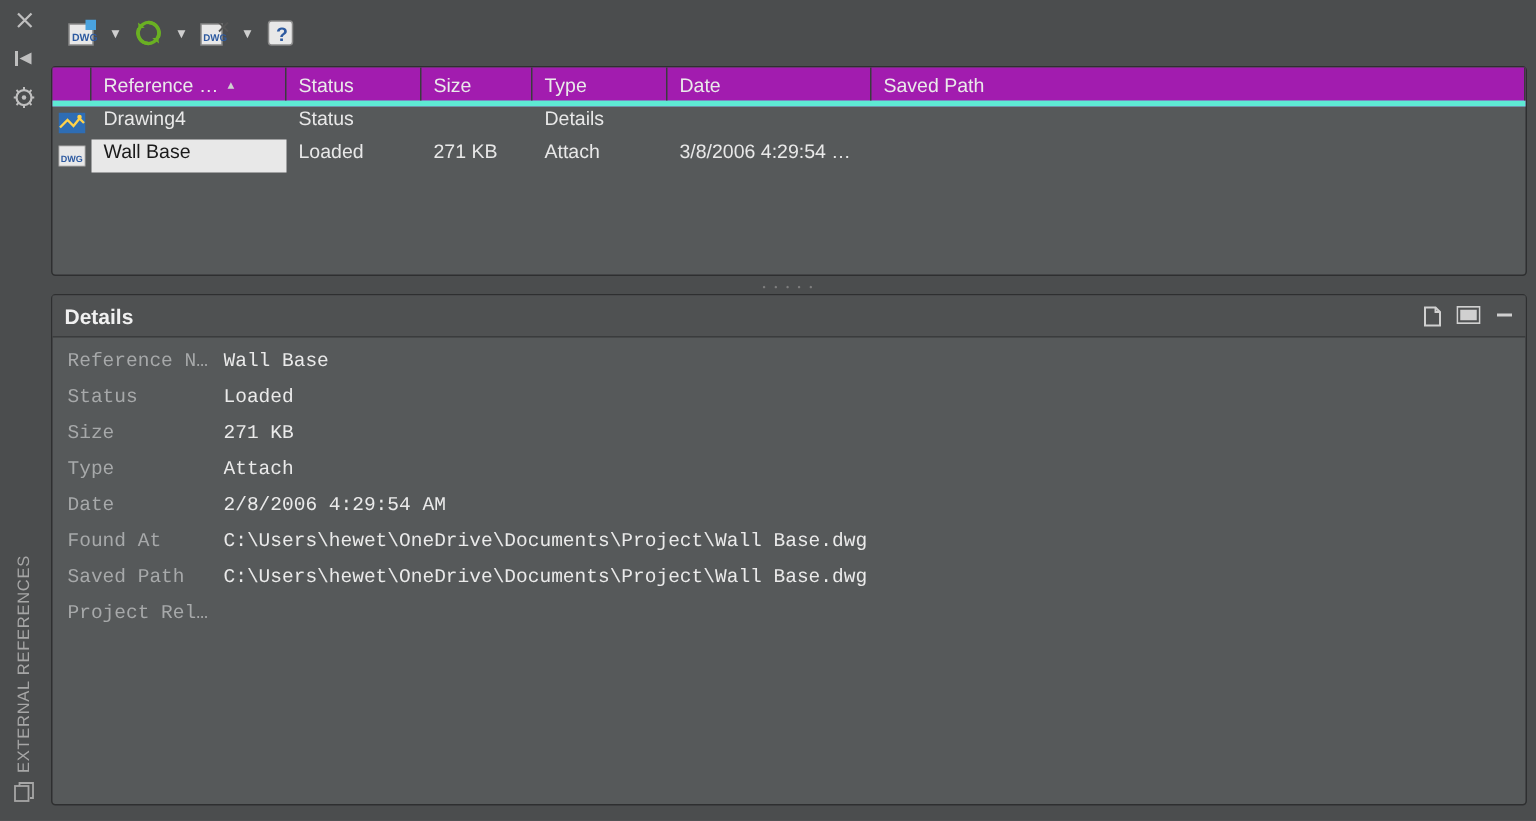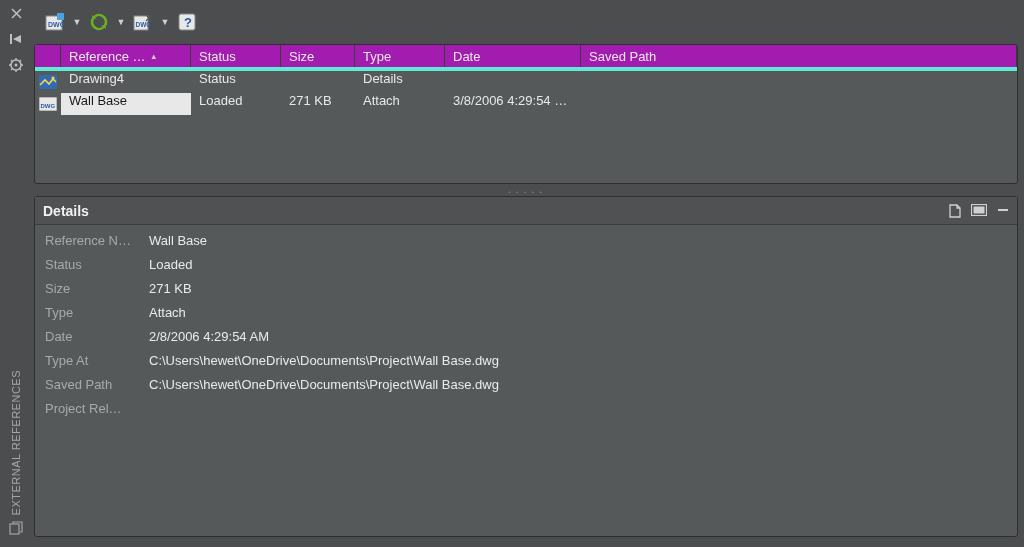--- a/index.html
+++ b/index.html
@@ -146,20 +146,21 @@
   font-size: 6px;
   letter-spacing: 2px;
   cursor: ns-resize;
 }
 .details-body {
   padding: 8px 10px 12px 10px;
   display: grid;
   grid-template-columns: 100px 1fr;
   row-gap: 9px;
   column-gap: 4px;
+  font-family: Liberation Mono, monospace;
 }
 .dl-label {
   color: #a7a9aa;
   font-size: 13px;
   white-space: nowrap;
   overflow: hidden;
   text-overflow: ellipsis;
 }
 .dl-value {
   color: #eaeaea;
@@ -316,21 +317,21 @@
 
       <div class="dl-label">Size</div>
       <div class="dl-value">271 KB</div>
 
       <div class="dl-label">Type</div>
       <div class="dl-value">Attach</div>
 
       <div class="dl-label">Date</div>
       <div class="dl-value">2/8/2006 4:29:54 AM</div>
 
-      <div class="dl-label">Type At</div>
+      <div class="dl-label">Found At</div>
       <div class="dl-value">C:\Users\hewet\OneDrive\Documents\Project\Wall Base.dwg</div>
 
       <div class="dl-label">Saved Path</div>
       <div class="dl-value">C:\Users\hewet\OneDrive\Documents\Project\Wall Base.dwg</div>
 
       <div class="dl-label">Project Rel…</div>
     </div>
   </div>
 
 </div>

